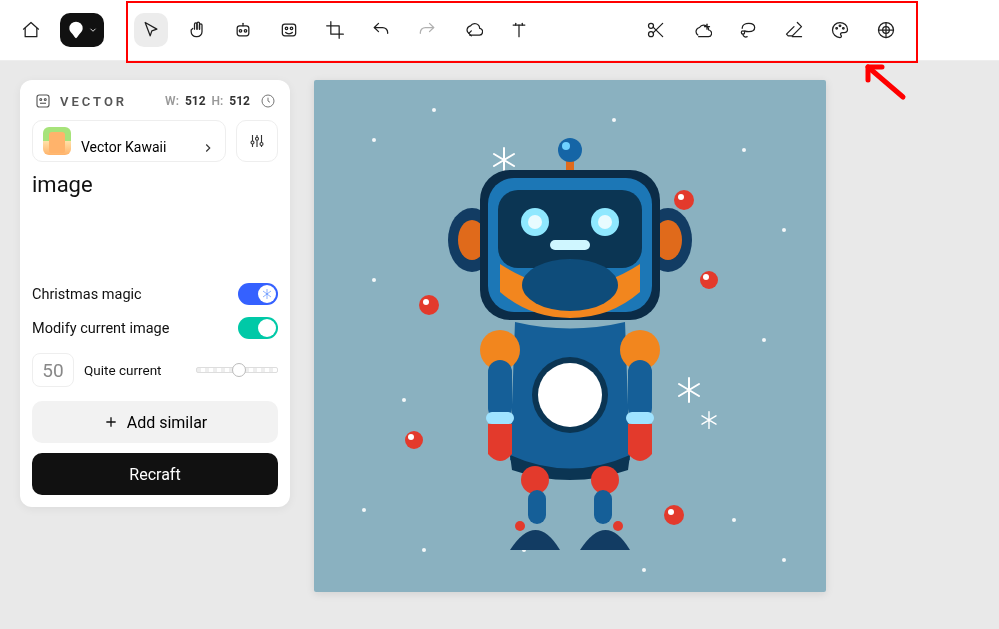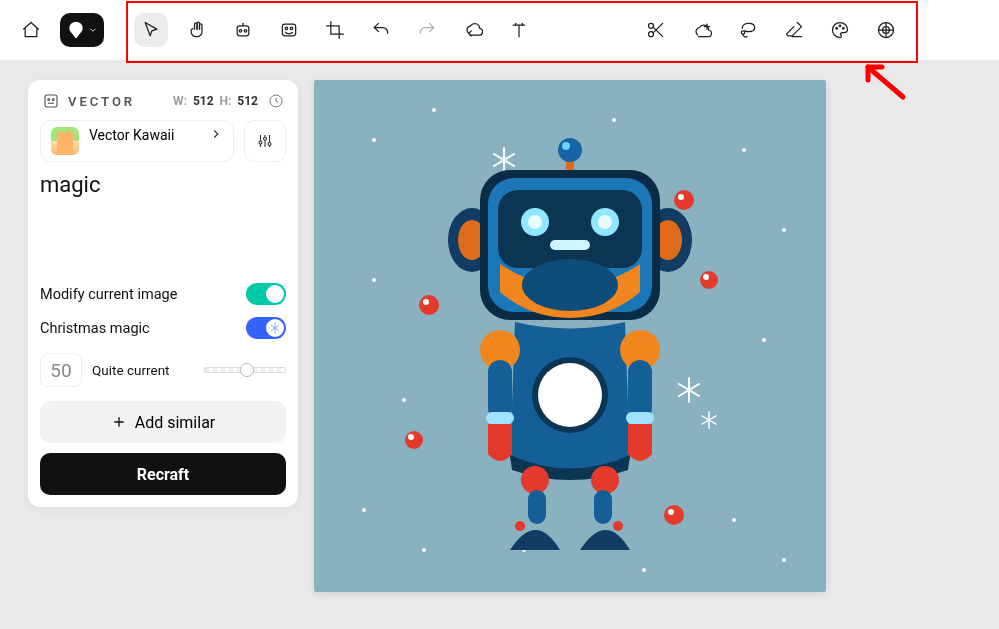--- a/index.html
+++ b/index.html
@@ -96,21 +96,21 @@
   .workspace {
     position: absolute;
     left: 0;
     top: 60px;
     right: 0;
     bottom: 0;
   }
   
   .sidepanel {
     position: absolute;
-    left: 28px;
+    left: 20px;
     top: 20px;
     width: 270px;
     background: #fff;
     border-radius: 12px;
     box-shadow: 0 2px 10px rgba(0,0,0,.06);
     padding: 12px;
     box-sizing: border-box;
   }
   .sp-header {
     display: flex;
@@ -147,21 +147,21 @@
     display: flex;
     gap: 10px;
     margin-bottom: 8px;
   }
   .style-card {
     flex: 1;
     border: 1px solid #eee;
     border-radius: 10px;
     padding: 6px 10px;
     display: flex;
-    align-items: flex-start;
+    align-items: flex-end;
     gap: 10px;
     font-size: 14px;
     cursor: pointer;
   }
   .style-card .thumb {
     width: 28px;
     height: 28px;
     border-radius: 6px;
     background: linear-gradient(180deg,#a7e37a 0%,#a7e37a 50%,#ffe1a8 50%,#ffb36b 100%);
     position: relative;
@@ -250,21 +250,21 @@
     display:flex; align-items:center; justify-content:center;
     gap:8px; font-size:16px; cursor:pointer;
   }
   .add-palette svg{width:16px;height:16px;stroke:#111;stroke-width:2;fill:none;}
   .recraft-btn{
     margin-top:10px;
     height:42px;
     border-radius:10px;
     background:#111; color:#fff;
     display:flex; align-items:center; justify-content:center;
-    font-size:16px; font-weight:700; cursor:pointer;
+    font-size:16px; font-weight:400; cursor:pointer;
   }
   
   .canvas-img {
     position:absolute;
     left: 314px;
     top: 20px;
     width: 512px;
     height: 512px;
     border-radius: 2px;
     box-shadow: 0 2px 8px rgba(0,0,0,.1);
@@ -449,37 +449,37 @@
               <path d="M12 4v3"></path>
               <path d="M12 11v9"></path>
               <circle cx="12" cy="9" r="2"></circle>
               <path d="M18 4v10"></path>
               <path d="M18 18v2"></path>
               <circle cx="18" cy="16" r="2"></circle>
             </svg>
         </div>
       </div>
 
-      <div class="prompt">magic</div>
-
-      <div class="toggle-row">
-        <span class="label">Modify current image</span>
-        <div class="switch teal">
-          <div class="knob"></div>
-        </div>
-      </div>
+      <div class="prompt">image</div>
 
       <div class="toggle-row">
         <span class="label">Christmas magic</span>
         <div class="switch blue">
           <div class="knob">
               <svg viewBox="0 0 24 24" fill="none">
                 <path d="M12 2v20M4 6l16 12M4 18 20 6"></path>
               </svg>
             </div>
+        </div>
+      </div>
+
+      <div class="toggle-row">
+        <span class="label">Modify current image</span>
+        <div class="switch teal">
+          <div class="knob"></div>
         </div>
       </div>
 
       <div class="similar-row">
         <div class="similar-val">50</div>
         <div class="similar-text">Quite current</div>
         <div class="similar-slider">
           <div class="handle"></div>
         </div>
       </div>

